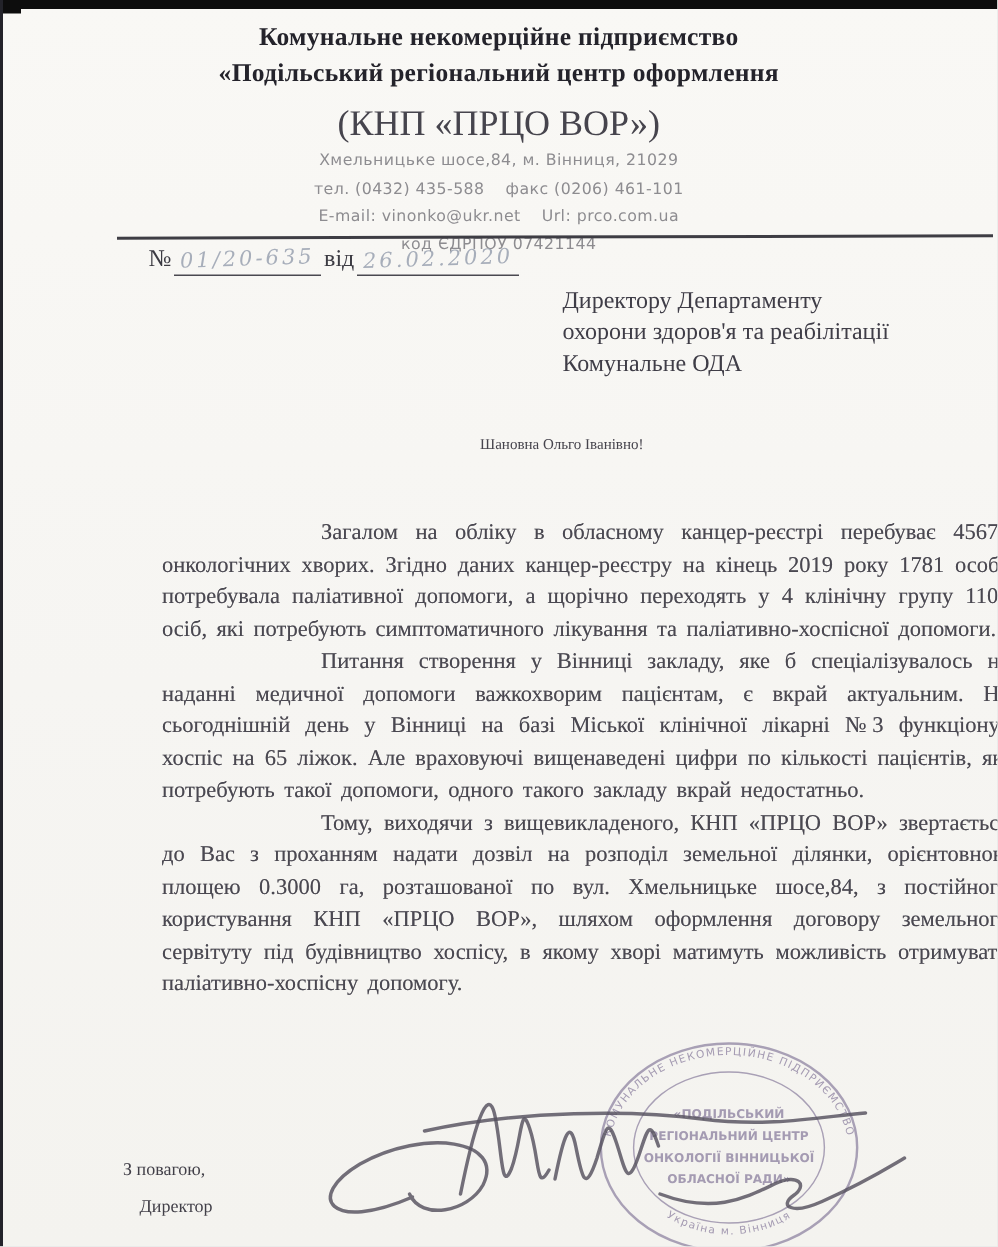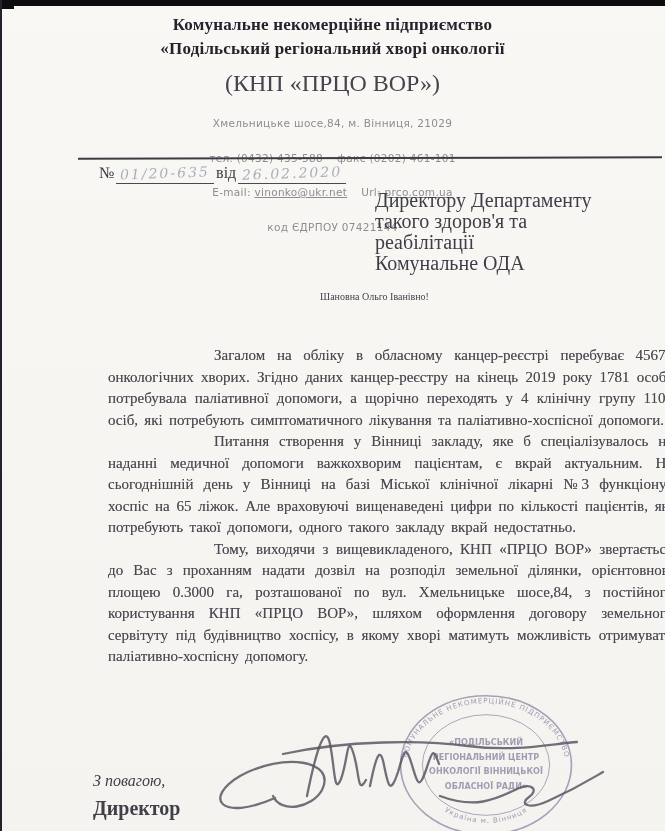--- a/index.html
+++ b/index.html
@@ -11,50 +11,50 @@
     color:#44424a;
   }
   .topbar { position:absolute; left:0; top:0; width:665px; height:6px; background:#0d0d0d; }
   .topbar-corner { position:absolute; left:0; top:0; width:14px; height:9px; background:#0d0d0d; }
   .leftedge { position:absolute; left:0; top:0; width:2px; height:831px; background:#23232a; }
 
   .letterhead { position:absolute; left:0; top:13px; width:665px; text-align:center; }
   .org-line { font-weight:bold; font-size:17px; line-height:24px; color:#24232b; letter-spacing:.2px; }
   .org-short { font-size:24px; line-height:28px; color:#46444d; margin-top:8px; }
   .contact { font-family:"DejaVu Sans","Liberation Sans",sans-serif; font-size:10.5px;
-             line-height:15.5px; color:#8d8c90; letter-spacing:.3px; margin-top:19px; }
-  .contact .lnk { text-decoration:underline; }
+             line-height:15.5px; color:#8d8c90; letter-spacing:.3px; margin-top:3px; }
+  .contact .lnk { }
   .contact .sp { display:inline-block; width:14px; }
 
   .separator { position:absolute; left:78px; top:157px; width:584px; height:0;
                border-top:2px solid #3e3d44; transform:rotate(-0.15deg); }
 
   .refline { position:absolute; left:97px; top:164px; font-size:16px; color:#3c3b43;
              white-space:nowrap; }
   .hw { font-style:italic; letter-spacing:2px; color:#9aa2b1; opacity:.85;
         font-family:"DejaVu Serif","Liberation Serif",serif; font-size:14px;
         display:inline-block; transform:rotate(-2deg); }
   .uline { display:inline-block; border-bottom:1.5px solid #4a4950; padding:0 4px 1px 4px; }
   .refline .lbl { display:inline-block; margin:0 2px; }
 
   .addressee { position:absolute; left:375px; top:190px; width:230px;
-               font-size:20px; line-height:21px; color:#3f3d47; }
+               font-size:16px; line-height:21px; color:#3f3d47; }
 
   .salutation { position:absolute; left:92px; top:291px; width:565px; text-align:center;
                 font-size:10px; color:#46444d; }
 
   .bodytext { position:absolute; left:108px; top:327px; width:565px;margin-top:18px; }
   .bodytext p {
     font-size:15px; line-height:21.5px; text-align:justify; text-indent:106px;
     color:#4a4851; word-spacing:2.5px;
     text-shadow:0 0 .4px rgba(74,72,81,.55);
   }
 
-  .closing  { position:absolute; left:93px;  top:772px; font-size:16px; color:#413f48;font-style:italic; }
-  .job-title{ position:absolute; left:93px;  top:797px; font-size:20px; color:#413f48;font-weight:bold; }
+  .closing  { position:absolute; left:82px;  top:772px; font-size:12px; color:#413f48; }
+  .job-title{ position:absolute; left:93px;  top:797px; font-size:12px; color:#413f48; }
   .sig-name { position:absolute; left:517px; top:847px; font-size:16px; color:#45434c;text-align:center; }
 
   .stamp-svg { position:absolute; left:388px; top:690px; opacity:.78; }
   .stamp-svg text { font-family:"DejaVu Sans","Liberation Sans",sans-serif; fill:#8e82a1; }
   .stamp-ring { font-size:7.5px; letter-spacing:1px; }
   .stamp-center { font-size:8.5px; font-weight:bold; text-anchor:middle; }
   .stamp-circle { fill:none; stroke:#9388a5; }
 
   .signature-svg { position:absolute; left:185px; top:700px; }
   .signature-svg path { fill:none; stroke:#56515e; stroke-width:2.3; stroke-linecap:round; opacity:.82; }
@@ -63,43 +63,43 @@
 <body>
 
 <div class="page">
 
   <div class="topbar"></div>
   <div class="topbar-corner"></div>
   <div class="leftedge"></div>
 
   <div class="letterhead">
     <div class="org-line">Комунальне некомерційне підприємство</div>
-    <div class="org-line">«Подільський регіональний хворі онкології</div>
+    <div class="org-line">«Подільський регіональний центр оформлення</div>
     <div class="org-short">(КНП «ПРЦО ВОР»)</div>
     <div class="contact">Хмельницьке шосе,84, м. Вінниця, 21029</div>
     <div class="contact">
-      <span>тел. (0432) 435-588</span><span class="sp"></span><span>факс (0202) 461-101</span>
+      <span>тел. (0432) 435-588</span><span class="sp"></span><span>факс (0206) 461-101</span>
     </div>
     <div class="contact">
       <span>E-mail:</span>
       <span class="lnk">vinonko@ukr.net</span><span class="sp"></span><span>Url:</span>
       <span class="lnk">prco.com.ua</span>
     </div>
     <div class="contact">код ЄДРПОУ 07421144</div>
   </div>
 
   <div class="separator"></div>
 
   <div class="refline">
     <span class="lbl">№</span><span class="uline"><span class="hw">01/20-635</span></span><span class="lbl">від</span><span class="uline"><span class="hw">26.02.2020</span></span>
   </div>
 
   <div class="addressee">
     <div>Директору Департаменту</div>
-    <div>такого здоров'я та реабілітації</div>
+    <div>охорони здоров'я та реабілітації</div>
     <div>Комунальне ОДА</div>
   </div>
 
   <div class="salutation">Шановна Ольго Іванівно!</div>
 
   <div class="bodytext">
     <p>Загалом на обліку в обласному канцер-реєстрі перебуває 45678 онкологічних хворих. Згідно даних канцер-реєстру на кінець 2019 року 1781 особа потребувала паліативної допомоги, а щорічно переходять у 4 клінічну групу 1100 осіб, які потребують симптоматичного лікування та паліативно-хоспісної допомоги.</p>
     <p>Питання створення у Вінниці закладу, яке б спеціалізувалось на наданні медичної допомоги важкохворим пацієнтам, є вкрай актуальним. На сьогоднішній день у Вінниці на базі Міської клінічної лікарні №3 функціонує хоспіс на 65 ліжок. Але враховуючі вищенаведені цифри по кількості пацієнтів, які потребують такої допомоги, одного такого закладу вкрай недостатньо.</p>
     <p>Тому, виходячи з вищевикладеного, КНП «ПРЦО ВОР» звертається до Вас з проханням надати дозвіл на розподіл земельної ділянки, орієнтовною площею 0.3000 га, розташованої по вул. Хмельницьке шосе,84, з постійного користування КНП «ПРЦО ВОР», шляхом оформлення договору земельного сервітуту під будівництво хоспісу, в якому хворі матимуть можливість отримувати паліативно-хоспісну допомогу.</p>
   </div>

